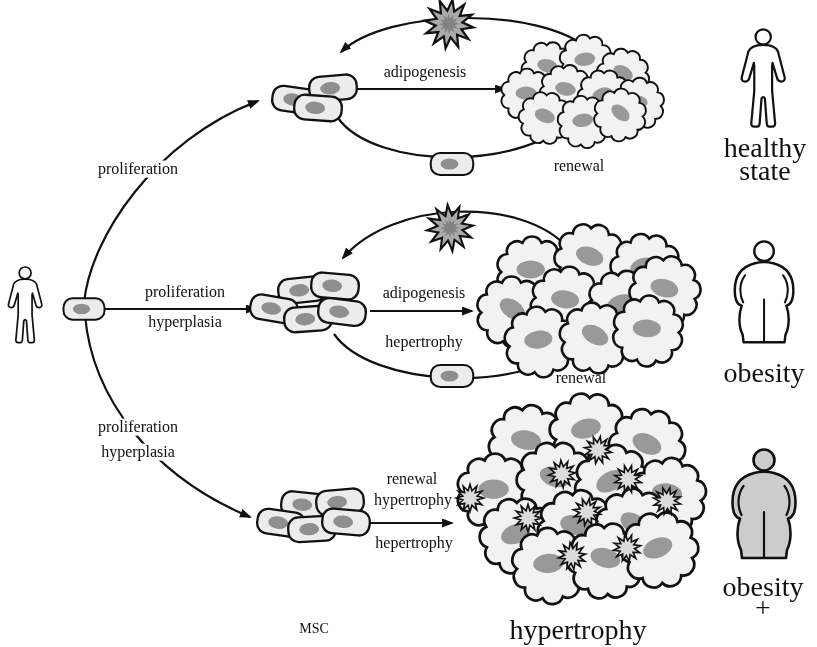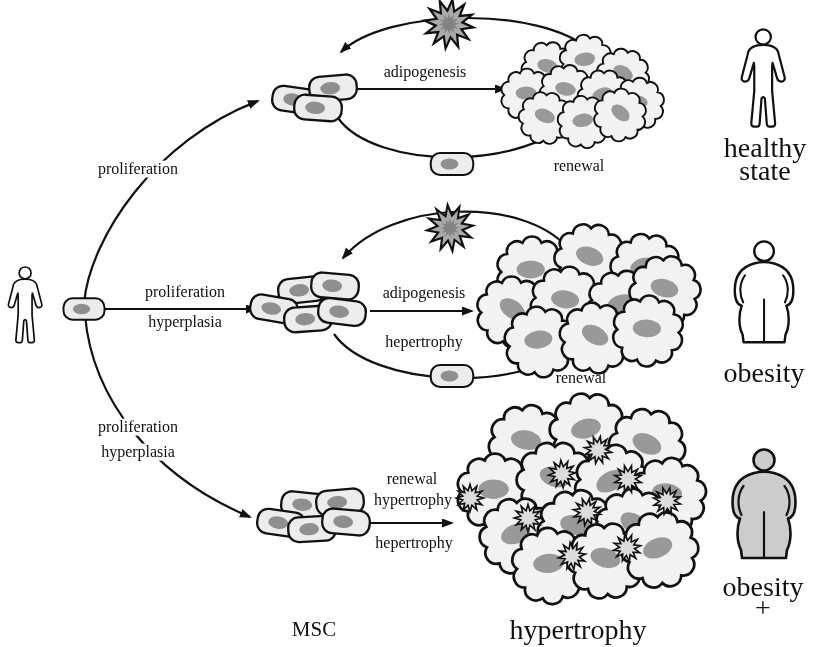--- a/index.html
+++ b/index.html
@@ -8,21 +8,21 @@
     font-family:"Liberation Serif","DejaVu Serif",serif;color:#111;
   }
   #canvas > svg{position:absolute;left:0;top:0;}
   .lbl{
     position:absolute;transform:translate(-50%,-50%);
     font-size:16px;line-height:1.05;white-space:nowrap;color:#111;
     text-align:center;
   }
   .lbl.bg{background:#fff;padding:0 3px;}
   .lbl.big{font-size:28px;}
-  .lbl.caps{font-size:21px;}
+  .lbl.caps{font-size:14px;}
 </style>
 </head>
 <body>
 
 <div id="canvas">
 
 <svg width="817" height="647" viewBox="0 0 817 647">
   <defs>
     <marker id="ah" markerUnits="userSpaceOnUse" markerWidth="14" markerHeight="10" refX="10" refY="4.5" orient="auto">
       <path d="M0,0 L12,4.5 L0,9 Z" fill="#111"></path>

